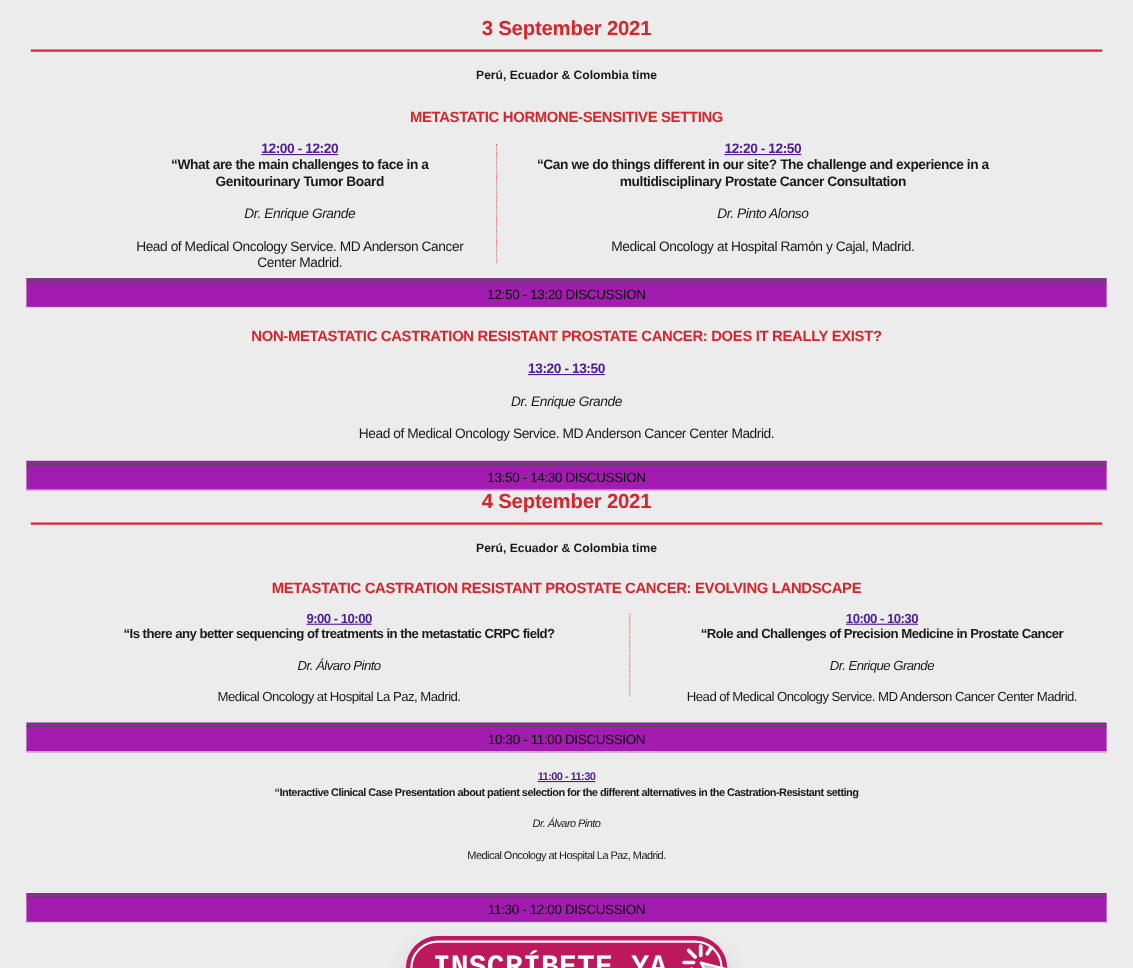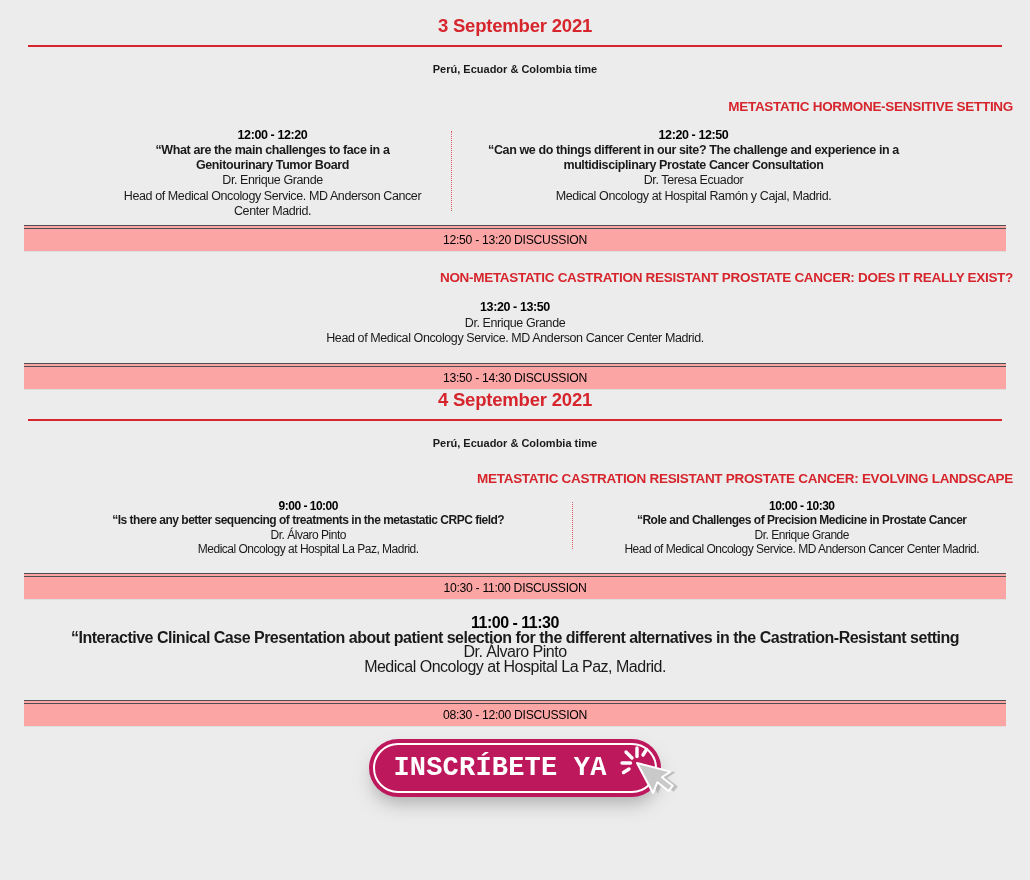--- a/index.html
+++ b/index.html
@@ -15,49 +15,49 @@
   .day-title {
     margin:0; text-align:center;
     color:#d6252c; font-size:18.5px; font-weight:bold; letter-spacing:-0.2px;
     line-height:20px;
   }
   .red-rule { height:1.5px; background:#d6252c; margin:9px 28px 0; }
 
   .tz { margin:14px 0 0; text-align:center; font-weight:bold; font-size:11px; line-height:16px; }
 
   .sec-heading {
-    margin:22px 17px 0; text-align:right;
+    margin:22px 1px 0; text-align:center;
     color:#d6252c; font-weight:bold; font-size:13.5px; letter-spacing:-0.3px;
     line-height:16px;
   }
   .sec-heading.m20 { margin-top:20px; }
   .sec-heading.m18 { margin-top:18px; }
 
   .cols { display:flex; justify-content:center; align-items:stretch; margin-top:13px; }
   .cols-d2 { margin-top:12px;padding-left:44px; }
   .col { text-align:center; padding:0 22px; }
   .cols-d1 .col { font-size:12.5px; letter-spacing:-0.4px; line-height:15.3px; }
   .cols-d2 .col { font-size:12px;  letter-spacing:-0.5px; line-height:14.6px; }
   .cols-d1 .colL { width:312px; }
   .cols-d1 .colR { width:440px; }
   .cols-d2 .colL { width:505px; }
   .cols-d2 .colR { width:430px; }
   .vdivider { border-left:1px dotted #e05a5e; margin:3px 0 8px; width:0; }
 
-  .time { margin:0; color:#000000; font-weight:bold; }
+  .time { margin:0; color:#4c1d95; font-weight:bold;text-decoration:underline; }
   .ttl  { margin:0; font-weight:bold; }
-  .spk  { margin:0; }
+  .spk  { margin:14px; font-style:italic; }
   .aff  { margin:0; }
 
   .single { text-align:center; }
   .single-d1 { margin-top:14px; font-size:12.5px; letter-spacing:-0.4px; line-height:15.3px; }
-  .single-d2 { margin-top:16px; font-size:16px; letter-spacing:-0.5px; line-height:14.6px; }
+  .single-d2 { margin-top:16px; font-size:10px; letter-spacing:-0.5px; line-height:14.6px; }
 
   .bar {
-    margin:0 24px; background:#fca5a5;
+    margin:0 24px; background:#a21caf;
     border-top:4px double #4f4f51;
     border-bottom:1px solid #dedede;
     height:22px; display:flex; align-items:center; justify-content:center;
     font-size:12.2px; letter-spacing:-0.3px; color:#000;
   }
   .bar.m6  { margin-top:6px; }
   .bar.m17 { margin-top:17px; }
   .bar.m16 { margin-top:16px; }
   .bar.m26 { margin-top:26px; }
 
@@ -101,21 +101,21 @@
       <div class="col colL">
         <p class="time">12:00 - 12:20</p>
         <p class="ttl">“What are the main challenges to face in a Genitourinary Tumor Board</p>
         <p class="spk">Dr. Enrique Grande</p>
         <p class="aff">Head of Medical Oncology Service. MD Anderson Cancer Center Madrid.</p>
       </div>
       <div class="vdivider"></div>
       <div class="col colR">
         <p class="time">12:20 - 12:50</p>
         <p class="ttl">“Can we do things different in our site? The challenge and experience in a multidisciplinary Prostate Cancer Consultation</p>
-        <p class="spk">Dr. Teresa Ecuador</p>
+        <p class="spk">Dr. Pinto Alonso</p>
         <p class="aff">Medical Oncology at Hospital Ramón y Cajal, Madrid.</p>
       </div>
     </div>
 
     <div class="bar m6">
       <span>12:50 - 13:20 DISCUSSION</span>
     </div>
 
     <h2 class="sec-heading m18">NON-METASTATIC CASTRATION RESISTANT PROSTATE CANCER: DOES IT REALLY EXIST?</h2>
 
@@ -158,21 +158,21 @@
     </div>
 
     <div class="single single-d2">
       <p class="time">11:00 - 11:30</p>
       <p class="ttl">“Interactive Clinical Case Presentation about patient selection for the different alternatives in the Castration-Resistant setting</p>
       <p class="spk">Dr. Álvaro Pinto</p>
       <p class="aff">Medical Oncology at Hospital La Paz, Madrid.</p>
     </div>
 
     <div class="bar m26">
-      <span>08:30 - 12:00 DISCUSSION</span>
+      <span>11:30 - 12:00 DISCUSSION</span>
     </div>
   </section>
 
   <div class="cta-row">
     <button class="cta">
       <span class="cta-inner">
         <span class="cta-label">INSCRÍBETE YA</span>
       </span>
       <svg class="cursor-svg" viewBox="0 0 70 78" xmlns="http://www.w3.org/2000/svg">
         <g transform="translate(30,22)">

